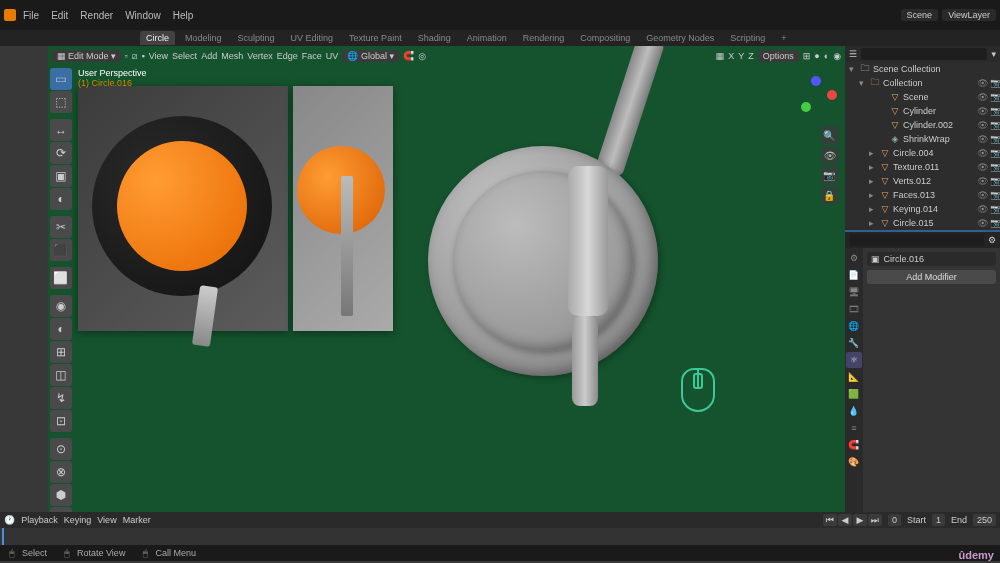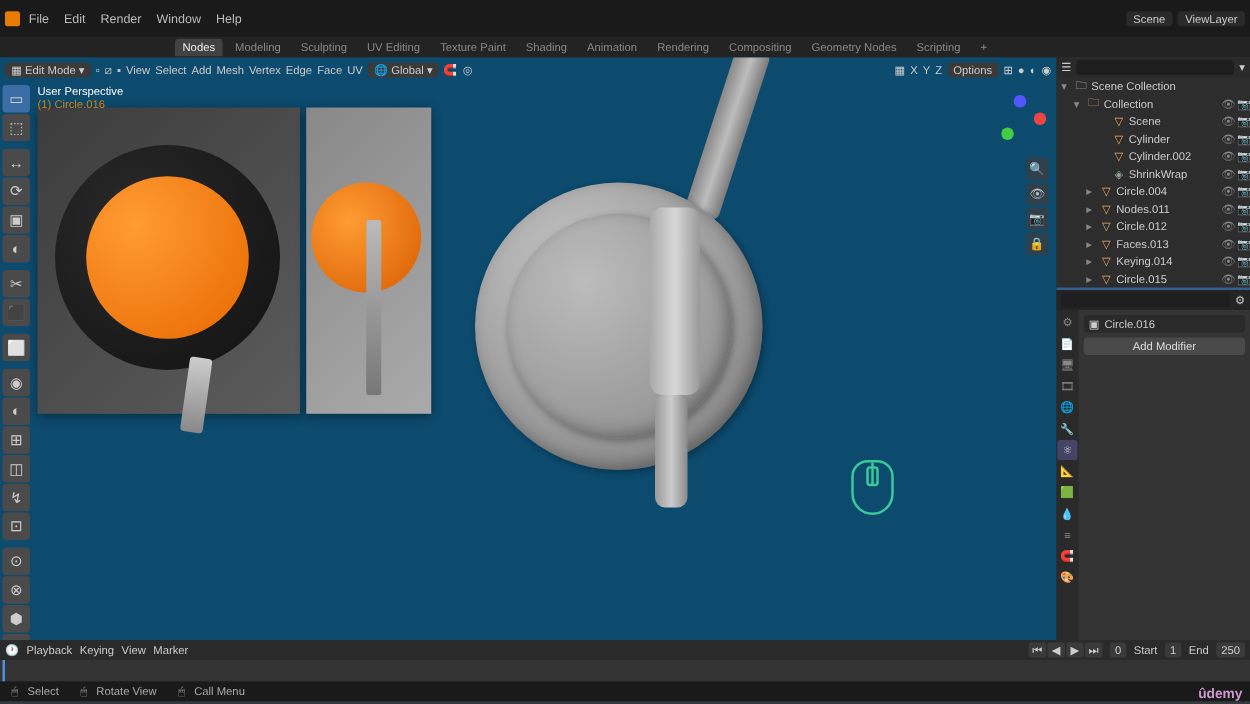--- a/index.html
+++ b/index.html
@@ -12,21 +12,21 @@
 .topbar .right { margin-left: auto; display: flex; align-items: center; gap: 4px; }
 .topbar .field { background: #2a2a2a; padding: 1px 6px; border-radius: 3px; font-size: 9px; }
 
 
 .wstabs { height: 16px; background: #232323; display: flex; align-items: center; padding-left: 140px; gap: 4px; }
 .wstabs span { color: #888; padding: 0 6px; font-size: 9px; cursor: pointer; }
 .wstabs span.active { color: #eee; background: #424242; border-radius: 3px 3px 0 0; padding: 2px 6px; }
 
 
 .main { display: flex; height: 466px; }
-.viewport { flex: 1; background: #0c4a6e; position: relative; overflow: hidden; }
+.viewport { flex: 1; background: #14532d; position: relative; overflow: hidden; margin-left: 48px; }
 .rightpanel { width: 155px; background: #2d2d2d; display: flex; }
 
 
 .ltools { position: absolute; left: 2px; top: 22px; width: 24px; display: flex; flex-direction: column; gap: 1px; z-index: 5; }
 .ltools .t { width: 22px; height: 22px; background: #4a4a4a; border-radius: 3px; display: flex; align-items: center; justify-content: center; color: #ccc; font-size: 12px; }
 .ltools .t.active { background: #3a6ea5; }
 .ltools .sep { height: 4px; }
 
 .infohdr { position: absolute; left: 30px; top: 22px; font-size: 9px; color: #ddd; z-index: 5; }
 .infohdr div:first-child { color: #fff; }
@@ -121,21 +121,21 @@
   <span>Render</span>
   <span>Window</span>
   <span>Help</span>
   <div class="right">
     <div class="field">Scene</div>
     <div class="field">ViewLayer</div>
   </div>
 </div>
 
 <div class="wstabs">
-  <span class="active">Nodes</span>
+  <span class="active">Circle</span>
   <span>Modeling</span>
   <span>Sculpting</span>
   <span>UV Editing</span>
   <span>Texture Paint</span>
   <span>Shading</span>
   <span>Animation</span>
   <span>Rendering</span>
   <span>Compositing</span>
   <span>Geometry Nodes</span>
   <span>Scripting</span>
@@ -300,28 +300,28 @@
             <div class="row" style="padding-left: 24px;">
               <span class="tri">▸</span>
               <span class="ico" style="color:#e8a860">▽</span>
               <span class="nm">Circle.004</span>
               <span class="eye">👁</span>
               <span class="cam">📷</span>
             </div>
             <div class="row" style="padding-left: 24px;">
               <span class="tri">▸</span>
               <span class="ico" style="color:#e8a860">▽</span>
-              <span class="nm">Nodes.011</span>
-              <span class="eye">👁</span>
-              <span class="cam">📷</span>
-            </div>
-            <div class="row" style="padding-left: 24px;">
-              <span class="tri">▸</span>
-              <span class="ico" style="color:#e8a860">▽</span>
-              <span class="nm">Circle.012</span>
+              <span class="nm">Texture.011</span>
+              <span class="eye">👁</span>
+              <span class="cam">📷</span>
+            </div>
+            <div class="row" style="padding-left: 24px;">
+              <span class="tri">▸</span>
+              <span class="ico" style="color:#e8a860">▽</span>
+              <span class="nm">Verts.012</span>
               <span class="eye">👁</span>
               <span class="cam">📷</span>
             </div>
             <div class="row" style="padding-left: 24px;">
               <span class="tri">▸</span>
               <span class="ico" style="color:#e8a860">▽</span>
               <span class="nm">Faces.013</span>
               <span class="eye">👁</span>
               <span class="cam">📷</span>
             </div>

